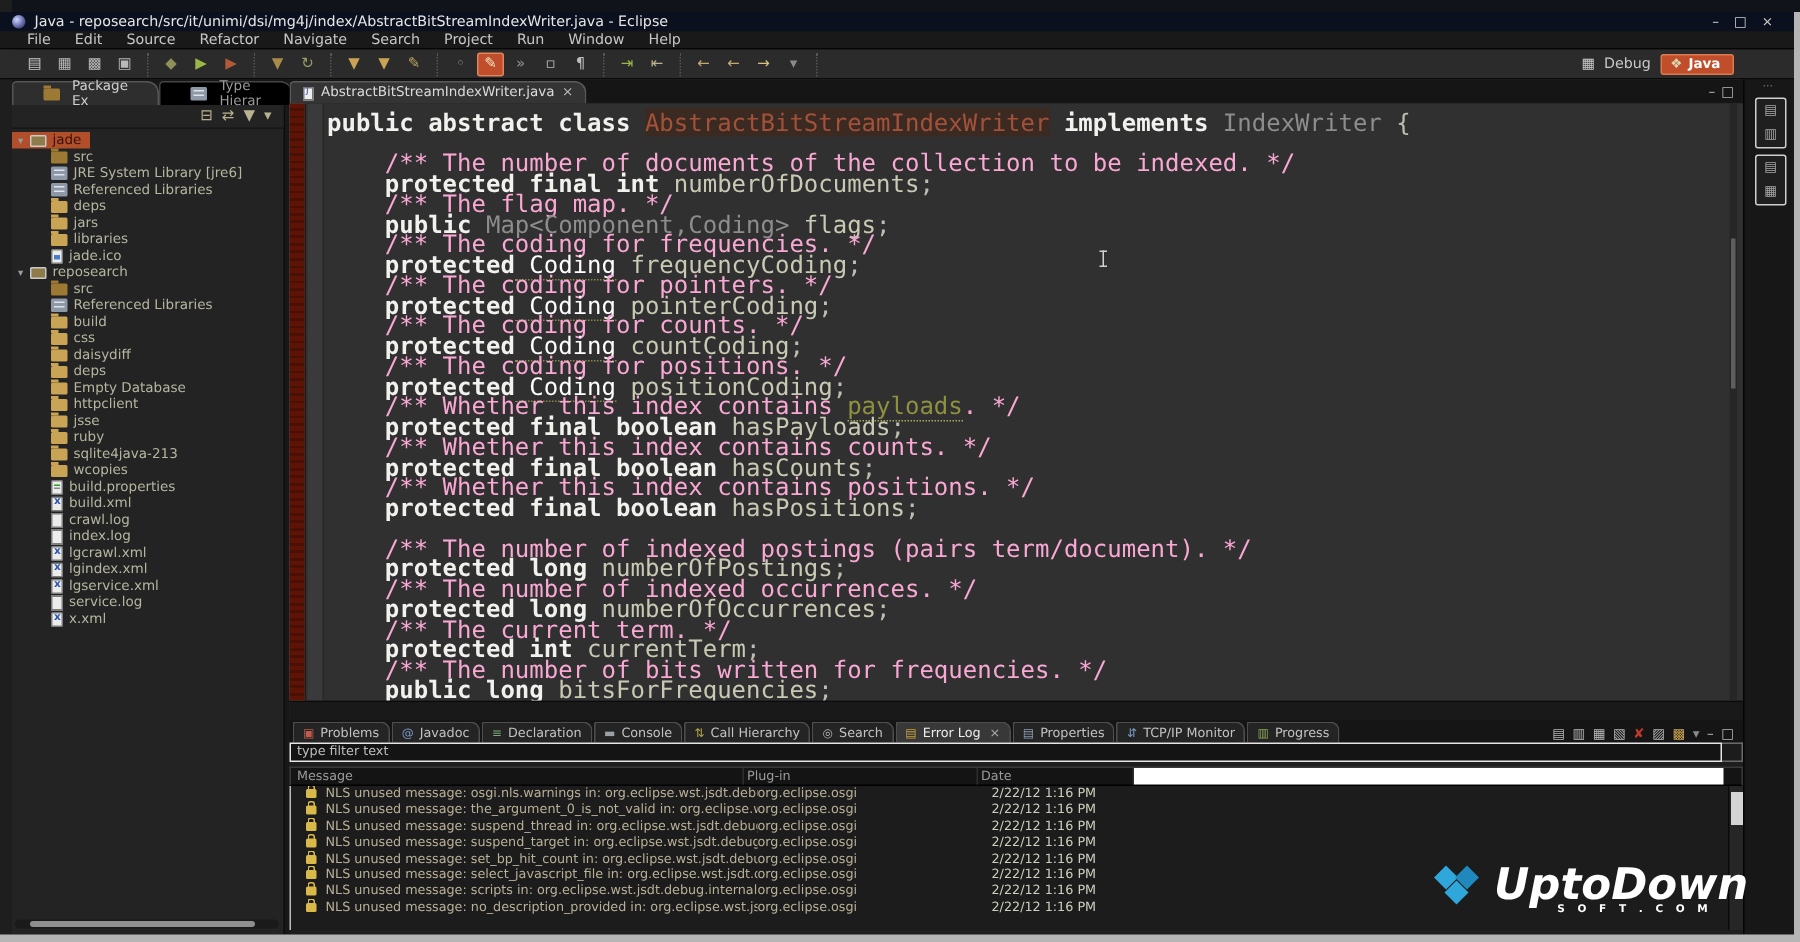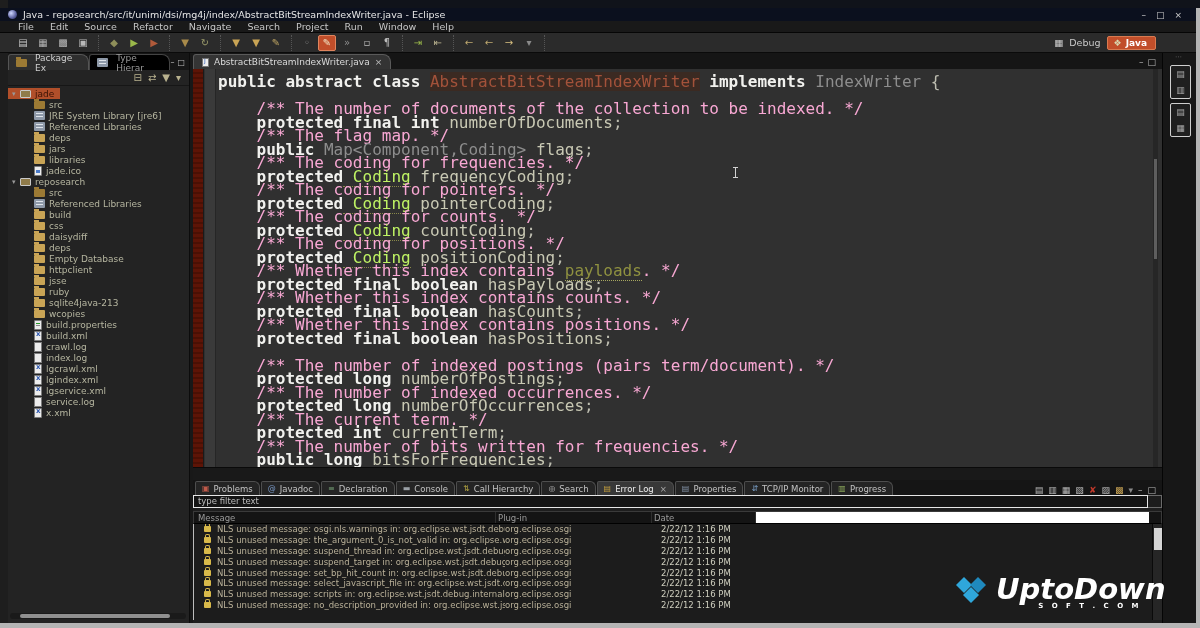--- a/index.html
+++ b/index.html
@@ -33,21 +33,21 @@
   .tb-btn.hl { background:#c14e2a; border:1px solid #e0855e; }
   .persp { margin-left:auto; display:flex; align-items:center; gap:6px; padding-right:40px; }
   .persp .plabel { color:#c9c9c9; font-size:9.5px; }
   .persp-btn { background:#c14e2a; border:1px solid #d97a50; border-radius:2px; color:#fff;
                font-size:9px; font-weight:bold; padding:1px 8px 1px 6px; display:flex; gap:4px; align-items:center; }
   .pico { font-size:9px; color:#d8d8b0; }
 
   
   .sidebar { position:absolute; left:8px; top:53px; width:182px; height:570px; background:#232323; border-right:1px solid #0c0c0c; }
   .side-tabs { display:flex; height:17px; background:#161616; align-items:flex-end; }
-  .side-tab { display:flex; align-items:center; gap:4px; font-size:9px; color:#cfcfcf; padding:2px 7px;
+  .side-tab { display:flex; align-items:center; gap:4px; font-size:9px; color:#cfcfcf; padding:2px 20px;
               border:1px solid #555; border-bottom:none; border-radius:3px 8px 0 0; background:#2e2e2e; height:16px; }
   .side-tab.inactive { background:#000000; color:#9a9a9a; border-color:#444; }
   .side-minmax { margin-left:auto; color:#b9b9b9; font-size:8px; display:flex; gap:3px; padding:0 4px 3px 0; }
   .side-toolbar { height:16px; display:flex; justify-content:flex-end; align-items:center; gap:6px;
                   padding-right:8px; color:#b9b28f; font-size:10px; background:#232323; border-bottom:1px solid #161616;}
   .tree { padding-top:2px; height:522px; overflow:hidden; }
   .tree-row { display:flex; align-items:center; height:11px; font-size:9px; color:#b6b6a0; padding-left:4px; white-space:nowrap; }
   .tree-row .caret { width:8px; color:#9a9a9a; font-size:7px; flex:none; }
   .tree-row.lvl1 { padding-left:18px; }
   .tree-row.sel { background:#b14f2a; color:#3a1205; width:52px; }
@@ -84,21 +84,21 @@
   .rust { position:absolute; left:0; top:0; width:11px; height:100%;
           background:repeating-linear-gradient(0deg,#9a4826 0 3px,#7c3a1e 3px 5px),#9a4826;
           background-blend-mode:multiply; border-right:1px solid #1a1a1a; }
   .gutter { position:absolute; left:12px; top:0; width:11px; height:100%; background:#3a3a3a; border-right:1px solid #262626; }
   .code { position:absolute; left:25px; top:6px; right:14px; }
   .code-line { white-space:pre; font-family:"DejaVu Sans Mono", monospace; font-size:16px; line-height:13.5px; height:13.5px; }
   .tok-kw { color:#f1f1ee; font-weight:bold; }
   .tok-cm { color:#f9a8d4; }
   .tok-cmu { color:#8f9140; border-bottom:1px dotted #a8a860; }
   .tok-ty { color:#8d8d8d; }
-  .tok-tyo { color:#bef264; border-bottom:1px dotted #88884a; }
+  .tok-tyo { color:#ffffff; border-bottom:1px dotted #88884a; }
   .tok-fl { color:#c9c9b4; }
   .tok-pl { color:#bdbdb0; }
   .tok-oc { color:#a3523a; background:#3b2a22; }
   .ibeam { position:absolute; left:542px; top:98px; width:1px; height:11px; background:#d2d2d2; }
   .ibeam::before, .ibeam::after { content:""; position:absolute; left:-2px; width:5px; height:1px; background:#d2d2d2; }
   .ibeam::after { bottom:0; }
   .ed-vscroll { position:absolute; right:4px; top:0; width:5px; height:100%; background:#262626; }
   .ed-vscroll .thumb { position:absolute; top:90px; left:1px; width:3px; height:100px; background:#5e5e5e; }
   .ed-under { height:13px; background:#191919; border-top:1px solid #0a0a0a; }
 

